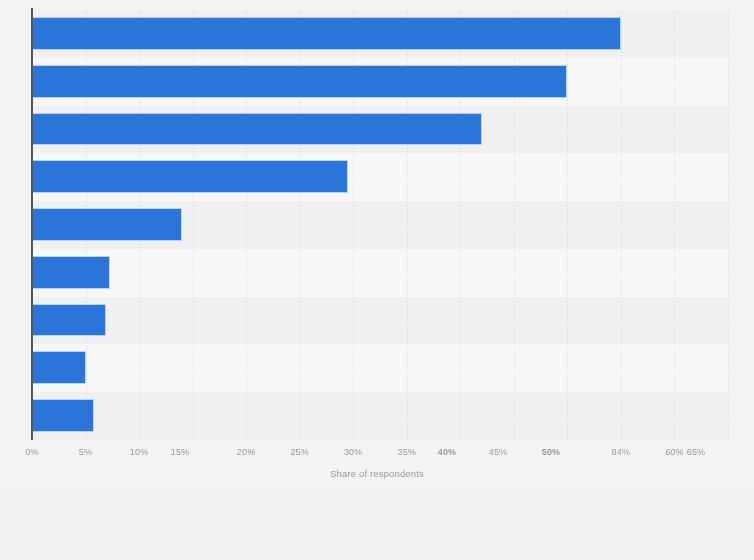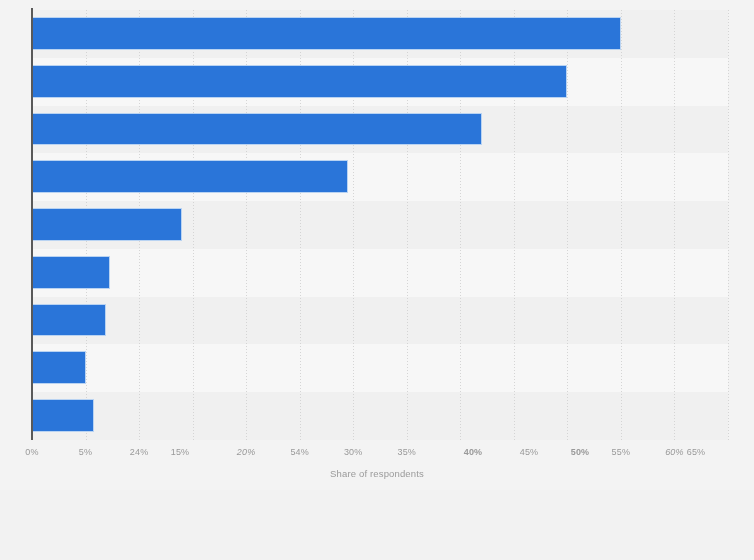--- a/index.html
+++ b/index.html
@@ -151,30 +151,30 @@
         <div class="bar" title="5%" style="top: 341.444px; height: 32.7778px; width: 53.5385px; background: rgb(42, 117, 217);"></div>
         <div class="bar" title="5.8%" style="top: 389.222px; height: 32.7778px; width: 62.1046px; background: rgb(42, 117, 217);"></div>
       </div>
   </div>
 
   <div class="axis-line"></div>
 
   <div id="ticks">
       <div class="tick-label" style="left: 32px;">0%</div>
       <div class="tick-label" style="left: 85.5385px;">5%</div>
-      <div class="tick-label" style="left: 139.077px;">24%</div>
+      <div class="tick-label" style="left: 139.077px;">10%</div>
       <div class="tick-label" style="left: 180px;">15%</div>
       <div class="tick-label" style="left: 246.154px; font-style: italic;">20%</div>
-      <div class="tick-label" style="left: 299.692px;">54%</div>
+      <div class="tick-label" style="left: 299.692px;">25%</div>
       <div class="tick-label" style="left: 353.231px;">30%</div>
       <div class="tick-label" style="left: 406.769px; text-align: center;">35%</div>
-      <div class="tick-label" style="left: 473px; font-weight: bold;">40%</div>
-      <div class="tick-label" style="left: 529px;">45%</div>
-      <div class="tick-label" style="left: 580px; font-weight: bold;">50%</div>
-      <div class="tick-label" style="left: 620.923px;">55%</div>
+      <div class="tick-label" style="left: 447px; font-weight: bold;">40%</div>
+      <div class="tick-label" style="left: 498px;">45%</div>
+      <div class="tick-label" style="left: 551px; font-weight: bold;">50%</div>
+      <div class="tick-label" style="left: 620.923px;">84%</div>
       <div class="tick-label" style="left: 674.462px; font-style: italic;">60%</div>
       <div class="tick-label" style="left: 696px;">65%</div>
     </div>
 
   <div class="axis-title">
     <span class="axis-title-inner">Share of respondents</span>
   </div>
 
   <div class="footer-space"></div>
 </div>

